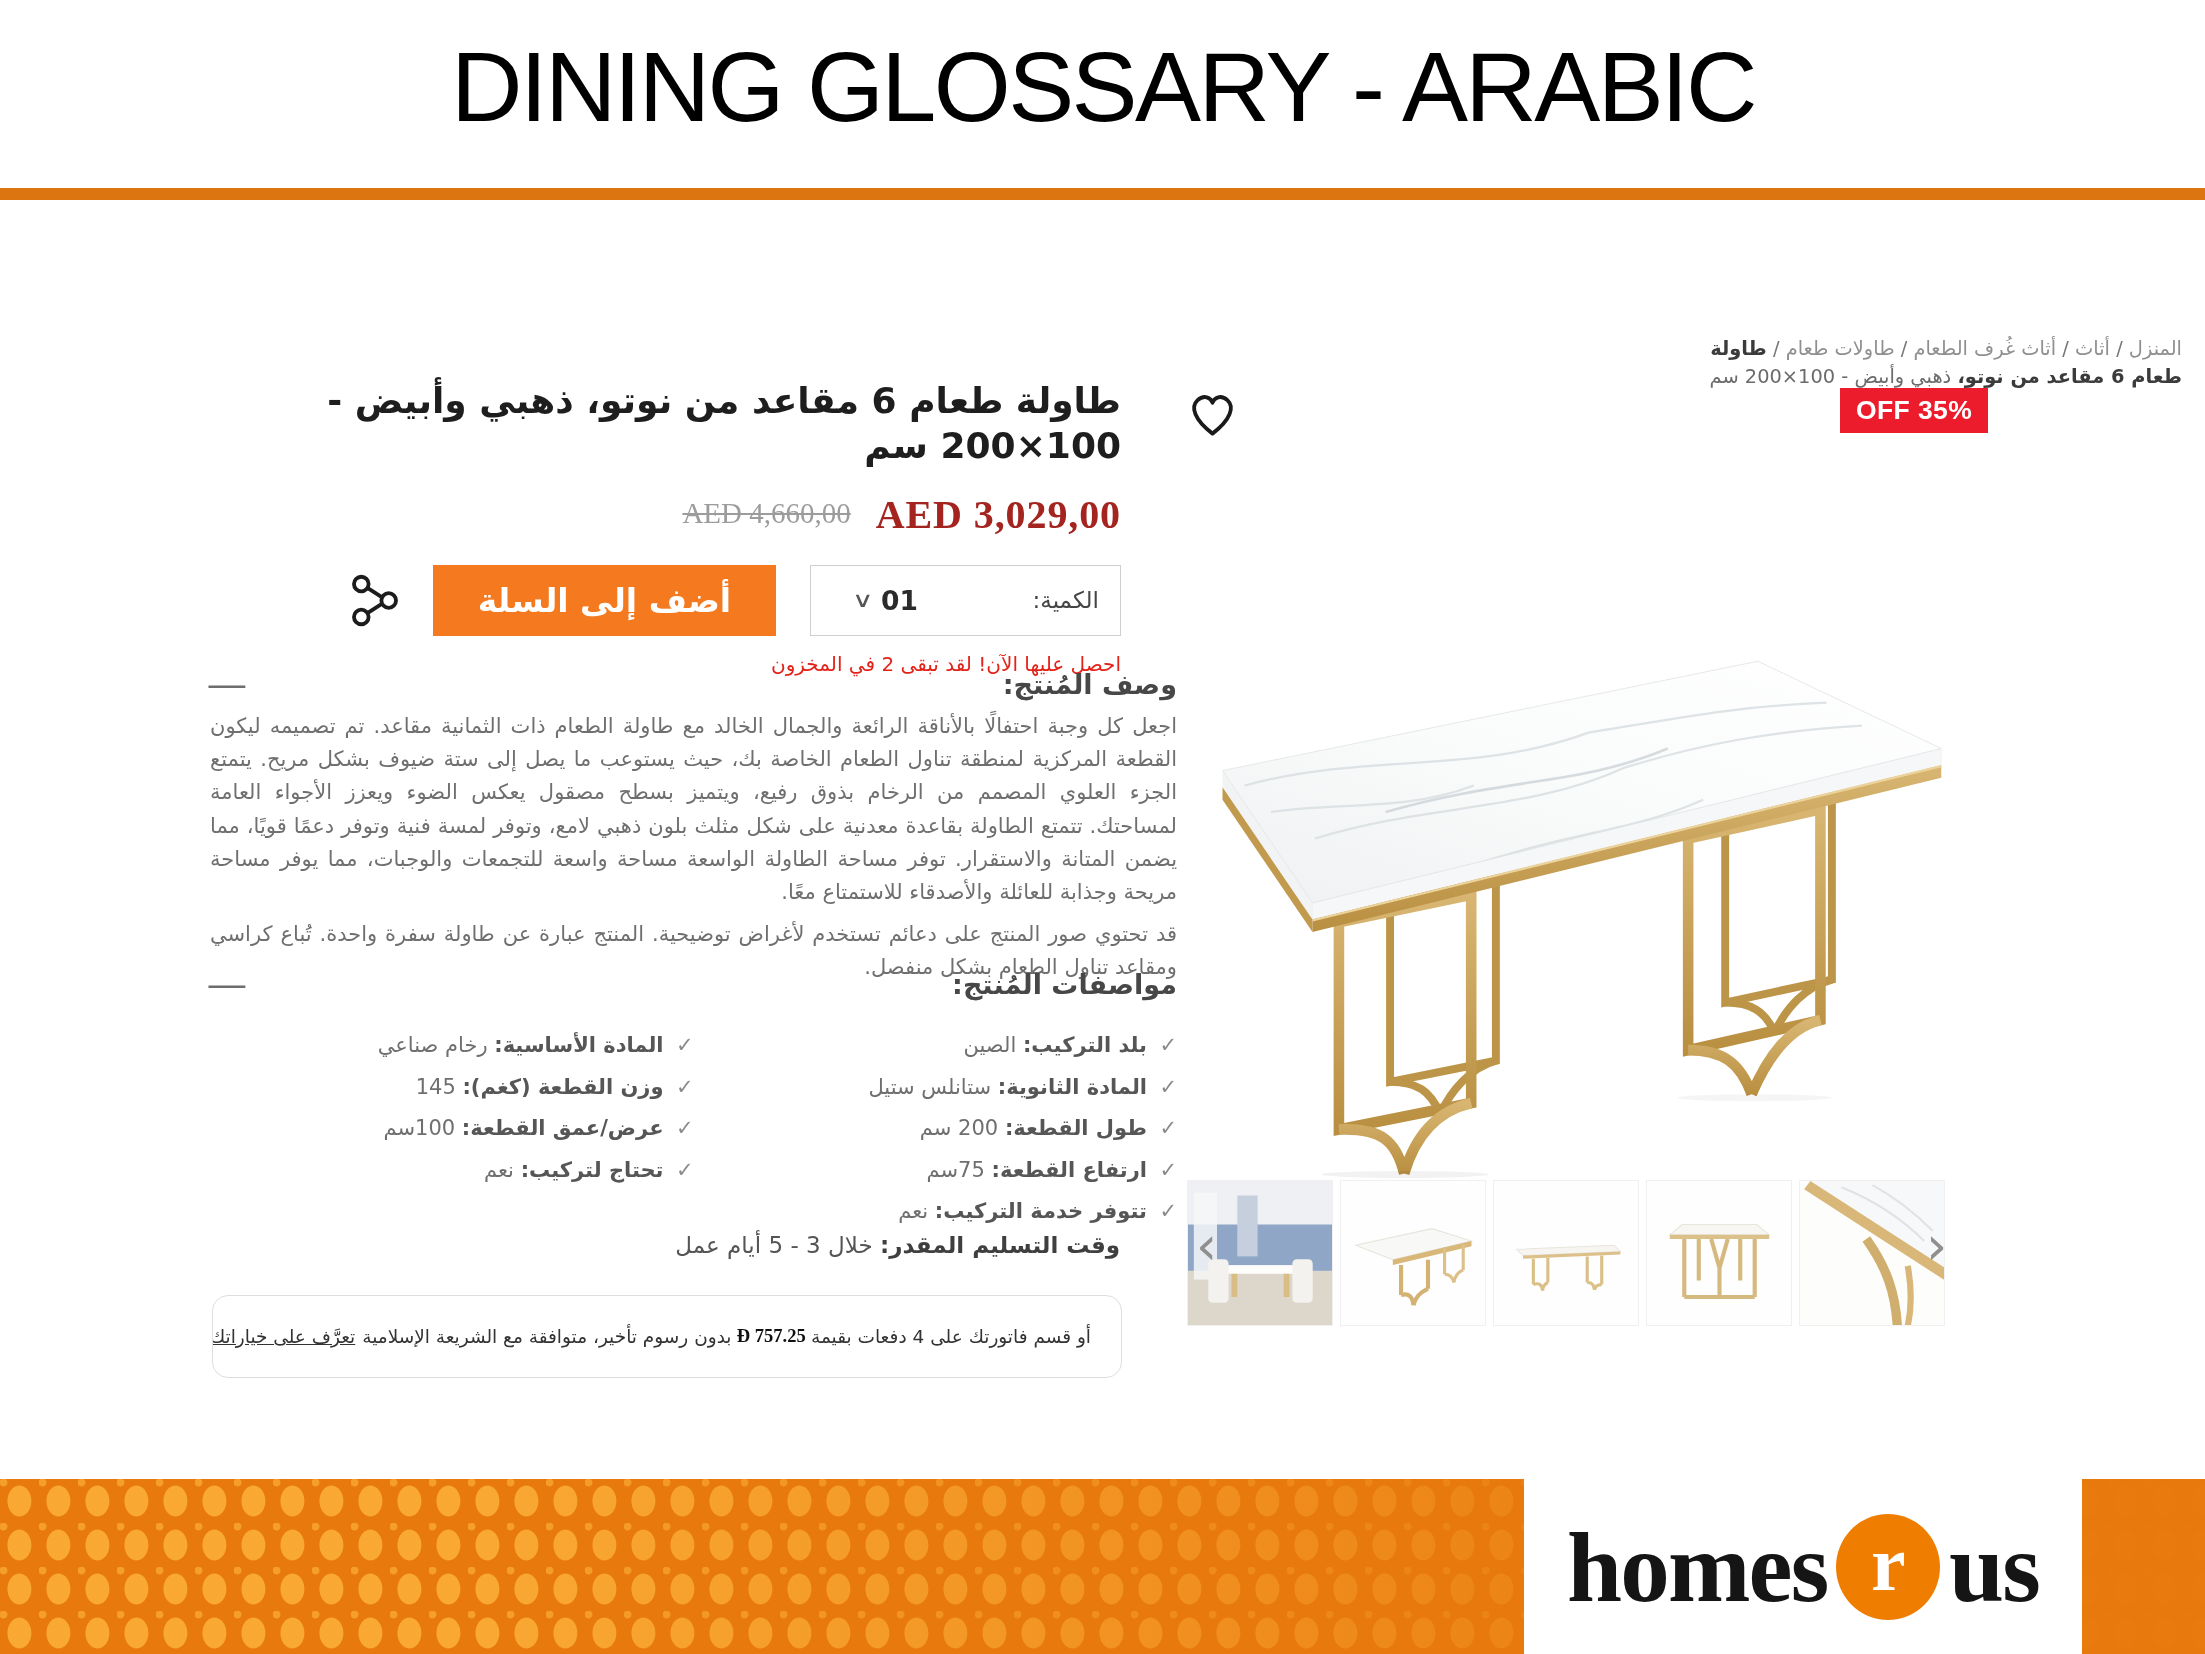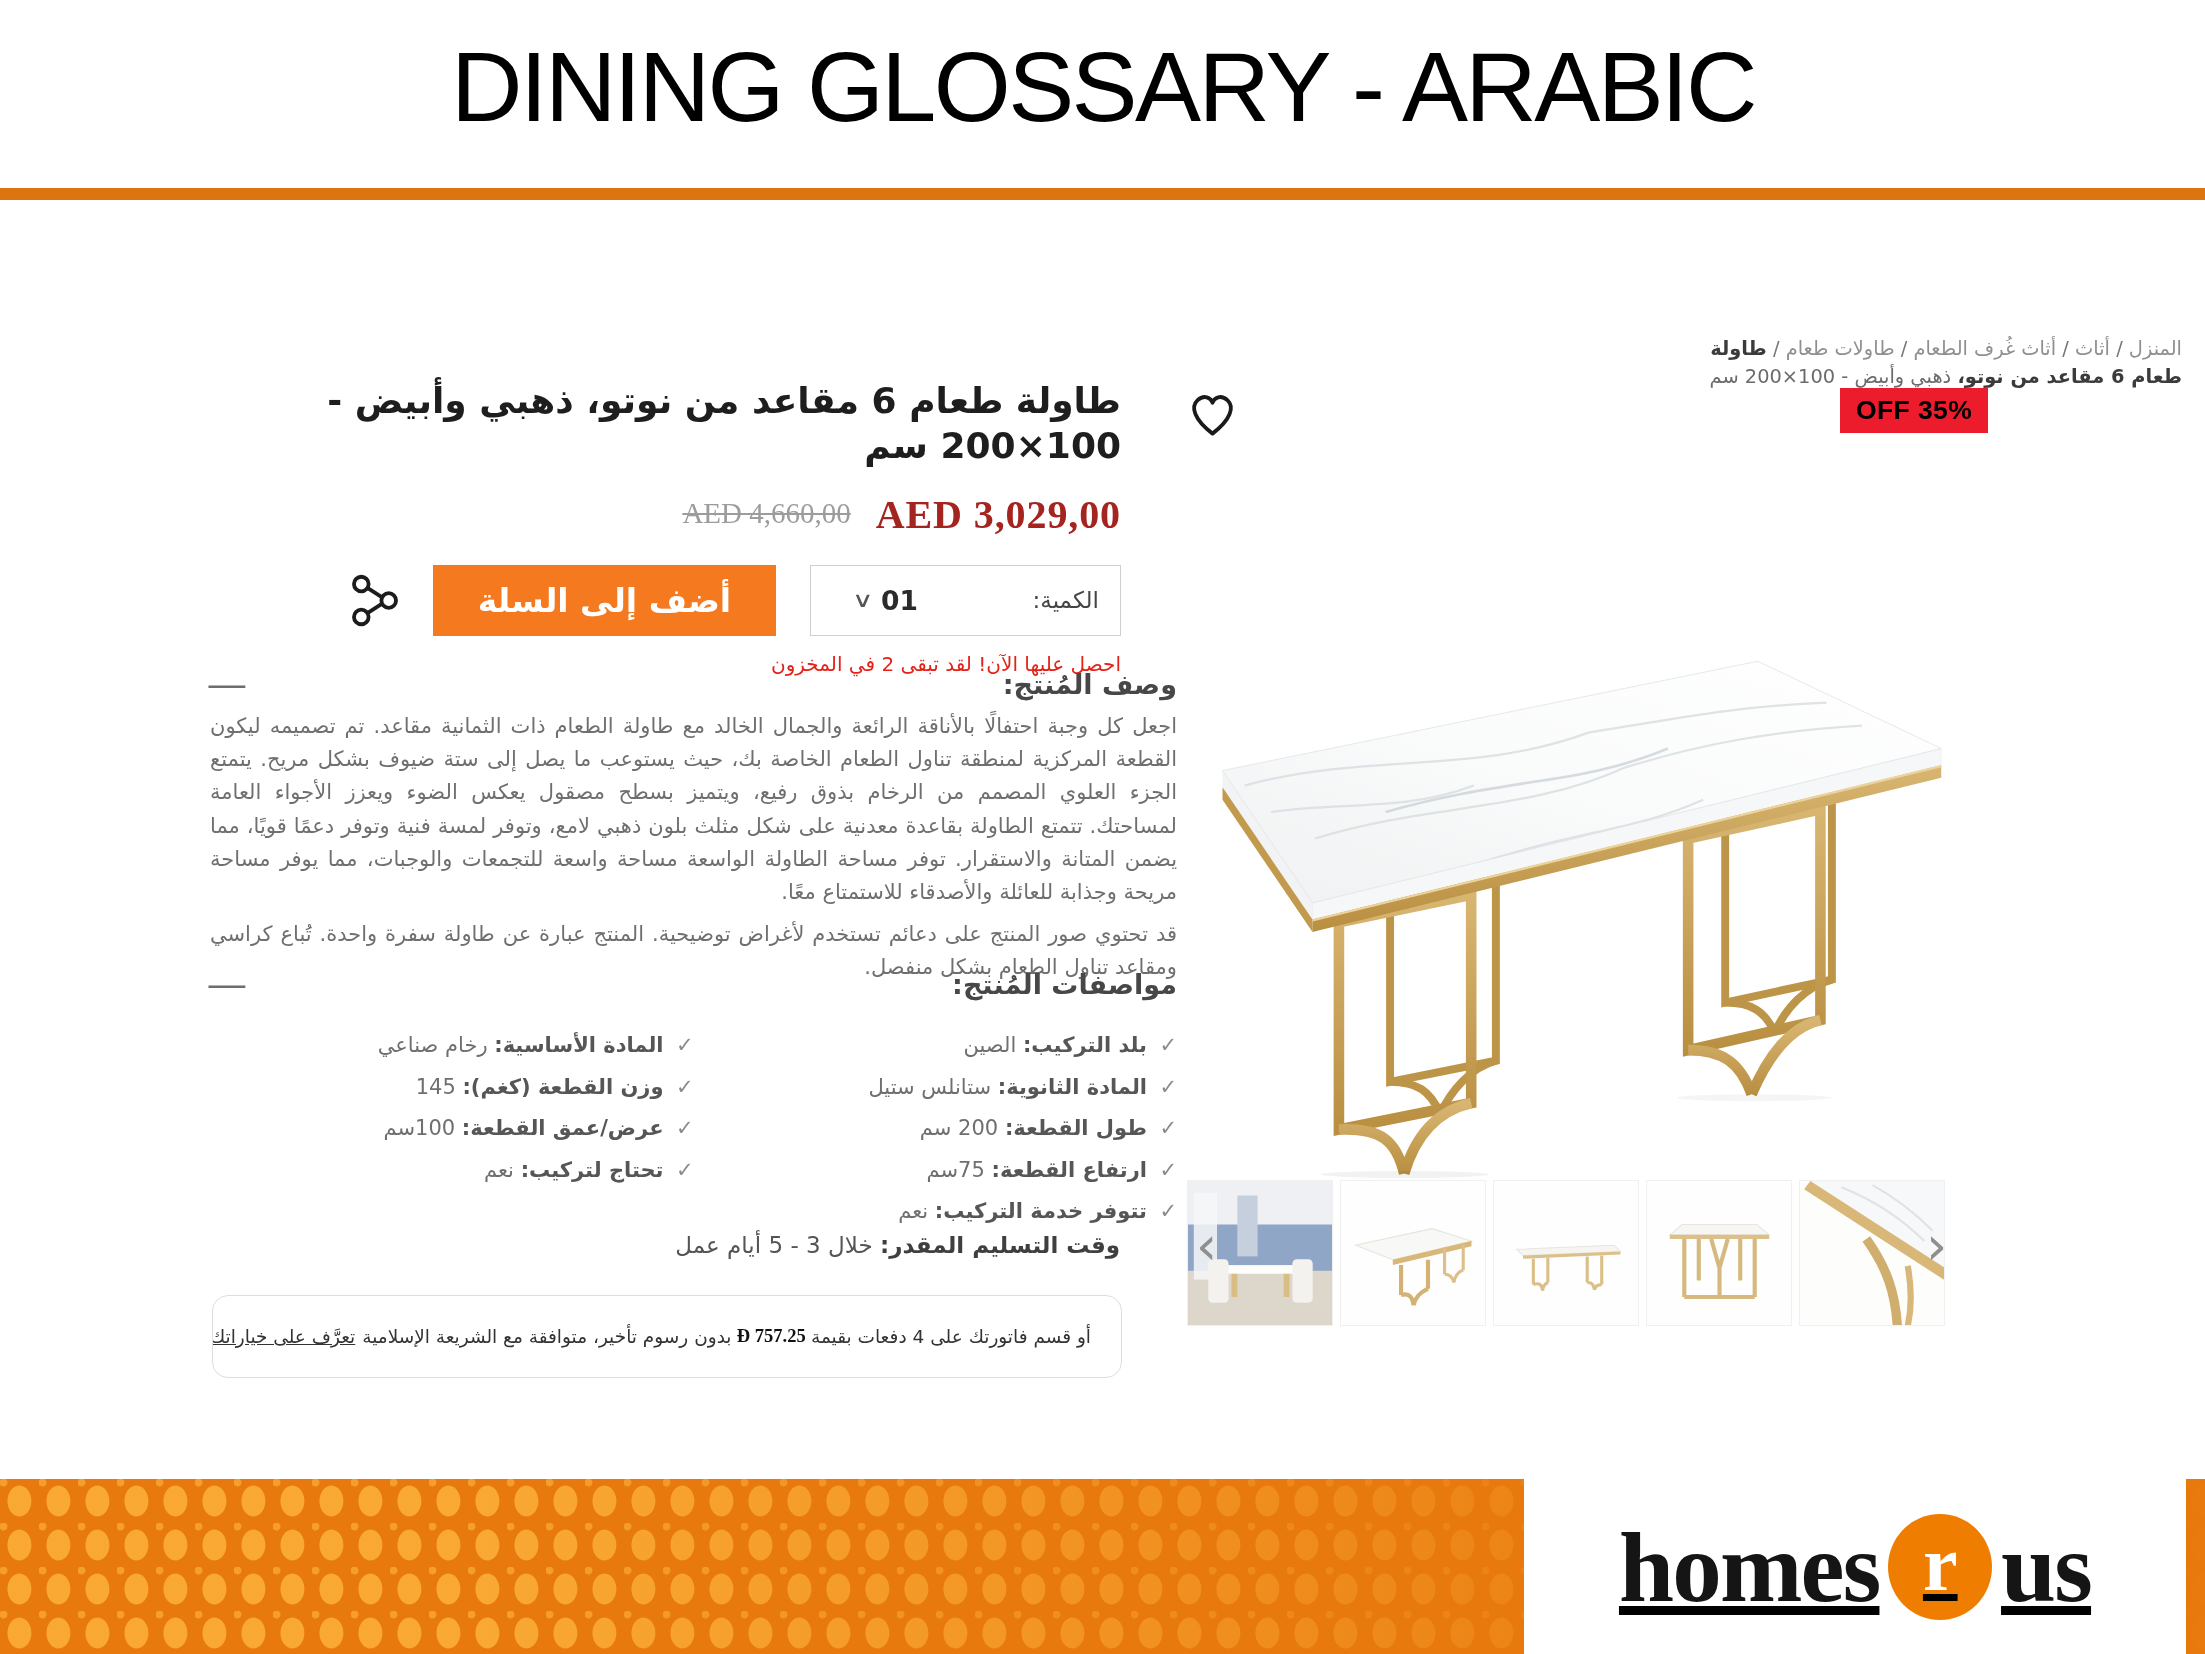--- a/index.html
+++ b/index.html
@@ -14,21 +14,21 @@
 
   
   .breadcrumb{position:absolute;top:335px;right:24px;width:481px;direction:rtl;
     text-align:right;font-size:19.4px;line-height:1.45;color:#9a9a9a;}
   .bc-link{color:#8f8f8f;cursor:pointer;}
   .bc-sep{color:#777;}
   .bc-cur-b{color:#3b3b3b;font-weight:700;}
   .bc-cur{color:#6b6b6b;}
 
   
-  .badge{position:absolute;left:1840px;top:388px;background:#EC1C2D;color:#000000;
+  .badge{position:absolute;left:1840px;top:388px;background:#EC1C2D;color:#ffffff;
     font-weight:700;font-size:26.5px;padding:7px 16px;letter-spacing:0.4px;
     font-family:"Liberation Sans",sans-serif;}
   .heart{position:absolute;left:1187px;top:390px;width:51px;height:49px;cursor:pointer;}
 
   
   .buy{position:absolute;right:1085px;top:378px;width:926px;direction:rtl;text-align:right;}
   .p-title{margin:0;font-size:36px;font-weight:700;color:#1e1e1e;line-height:1.25;}
   .prices{margin-top:23px;direction:ltr;text-align:right;font-family:Liberation Serif, serif;}
   .old{font-size:29px;color:#9c9c9c;text-decoration:line-through;margin-right:25px;vertical-align:5.3px;}
   .new{font-size:40px;font-weight:700;color:#A42420;letter-spacing:0.9px;}
@@ -83,22 +83,22 @@
   
   .footer{position:absolute;left:0;top:1479px;width:2206px;height:176px;background:#E8790D;}
   .dots{position:absolute;inset:0;
     background-image:
       radial-gradient(ellipse 13.2px 17px at 19.4px 22px, rgba(250,171,54,.95) 0 11.5px, transparent 12.4px),
       radial-gradient(circle 5.3px at 3.5px 3.5px, rgba(250,171,54,.75) 0 3.5px, transparent 4.4px);
     background-size:39px 44px,39px 44px;}
   .dotfade{position:absolute;inset:0;
     background:linear-gradient(90deg, rgba(232,121,13,0) 0%, rgba(232,121,13,0) 22%,
       rgba(232,121,13,.45) 50%, rgba(232,121,13,.82) 72%, rgba(232,121,13,.97) 95%);}
-  .logo-box{position:absolute;left:1524px;top:0;width:662px;height:176px;background:#fff;
-    display:flex;align-items:center;justify-content:center;gap:8.8px;text-decoration:underline;}
+  .logo-box{position:absolute;left:1524px;top:0;width:558px;height:176px;background:#fff;
+    display:flex;align-items:center;justify-content:center;gap:8.8px;}
   .brand{font-family:"Liberation Serif",serif;font-weight:700;font-size:99px;color:#151515;
     letter-spacing:-1.8px;line-height:1;}
   .r-circle{width:104px;height:106px;border-radius:50%;background:#EF7D00;display:flex;
     align-items:center;justify-content:center;}
   .r-circle span{font-family:"Liberation Serif",serif;font-weight:700;font-size:78px;
     color:#fff;line-height:1;margin-top:-7px;}
 </style>
 </head>
 <body>
 

